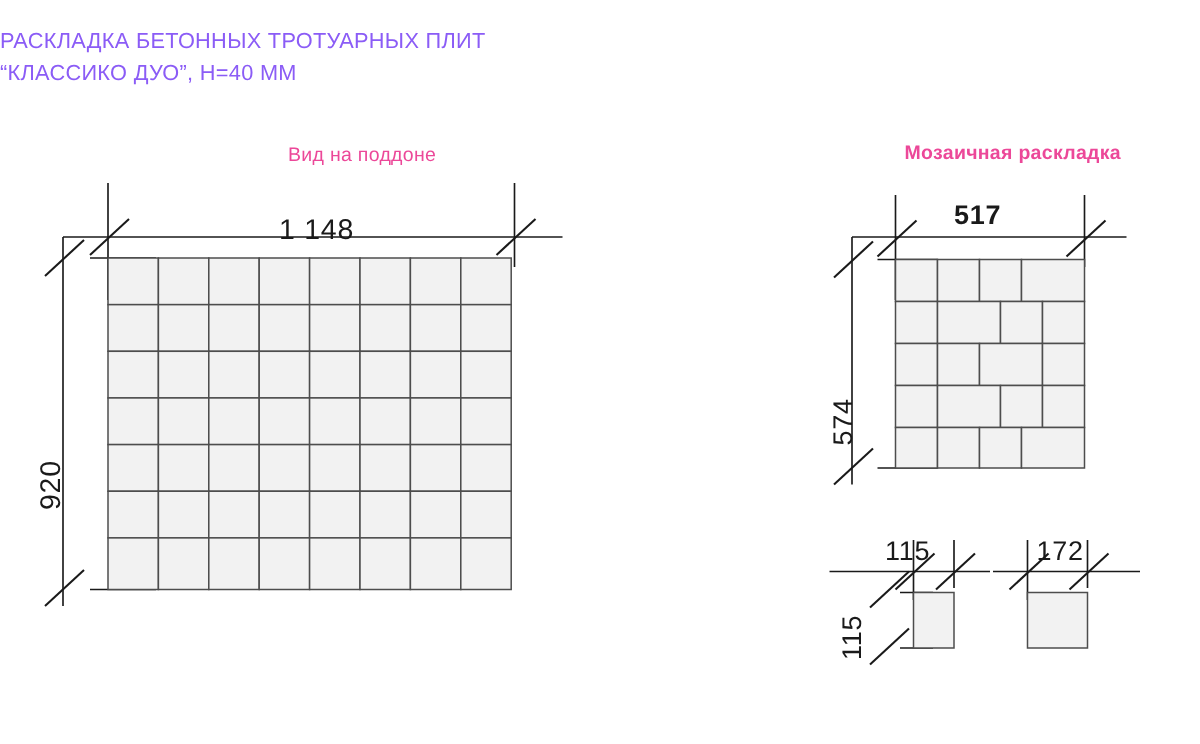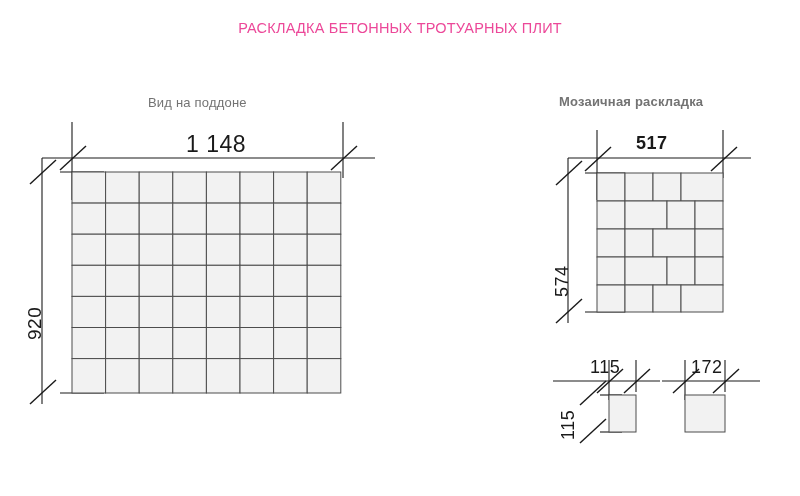--- a/index.html
+++ b/index.html
@@ -13,51 +13,52 @@
     position: relative;
     font-family: "Liberation Sans", sans-serif;
     color: #1a1a1a;
     overflow: hidden;
   }
   .title {
     position: absolute;
     left: 0;
     top: 18px;
     width: 800px;
-    text-align: center;
+    text-align: left;
     font-size: 14.5px;
     line-height: 21px;
     letter-spacing: 0.2px;
-    color: #ec4899;
+    color: #8b5cf6;
   }
   .title div { white-space: nowrap; }
 
   .caption {
     position: absolute;
     font-size: 13px;
     letter-spacing: 0.2px;
     white-space: nowrap;
-    color: #737373;
+    color: #ec4899;
+    margin-left: 44px;
   }
   #caption-pallet { left: 148px; top: 95px; }
   #caption-mosaic { left: 559px; top: 94px; font-weight: bold; }
 
   .dim-text {
     position: absolute;
     font-size: 18px;
     letter-spacing: 0.5px;
     white-space: nowrap;
     color: #1a1a1a;
   }
   .dim-text.vert {
     transform: rotate(-90deg);
     transform-origin: left top;
   }
 
-  #dim-1148 { left: 186px; top: 131px; font-size: 23px; }
+  #dim-1148 { left: 186px; top: 143px; font-size: 19px; }
   #dim-920   { left: 24px;  top: 340px; font-size: 19px; }
   #dim-517   { left: 636px; top: 133px; font-weight: bold; }
   #dim-574   { left: 552px; top: 297px; }
   #dim-115h  { left: 590px; top: 357px; }
   #dim-115v  { left: 558px; top: 440px; }
   #dim-172   { left: 691px; top: 357px; }
 
   svg { position: absolute; left: 0; top: 0; }
 
   .tile {
@@ -77,20 +78,21 @@
   .dimline {
     stroke: #1a1a1a;
     stroke-width: 1.1;
   }
 </style>
 </head>
 <body>
 
 <div class="title">
   <div>РАСКЛАДКА БЕТОННЫХ ТРОТУАРНЫХ ПЛИТ</div>
+  <div>“КЛАССИКО ДУО”, Н=40 ММ</div>
 </div>
 
 <div class="caption" id="caption-pallet">Вид на поддоне</div>
 <div class="caption" id="caption-mosaic">Мозаичная раскладка</div>
 
 <div class="dim-text" id="dim-1148">1 148</div>
 <div class="dim-text vert" id="dim-920">920</div>
 <div class="dim-text" id="dim-517">517</div>
 <div class="dim-text vert" id="dim-574">574</div>
 <div class="dim-text" id="dim-115h">115</div>

